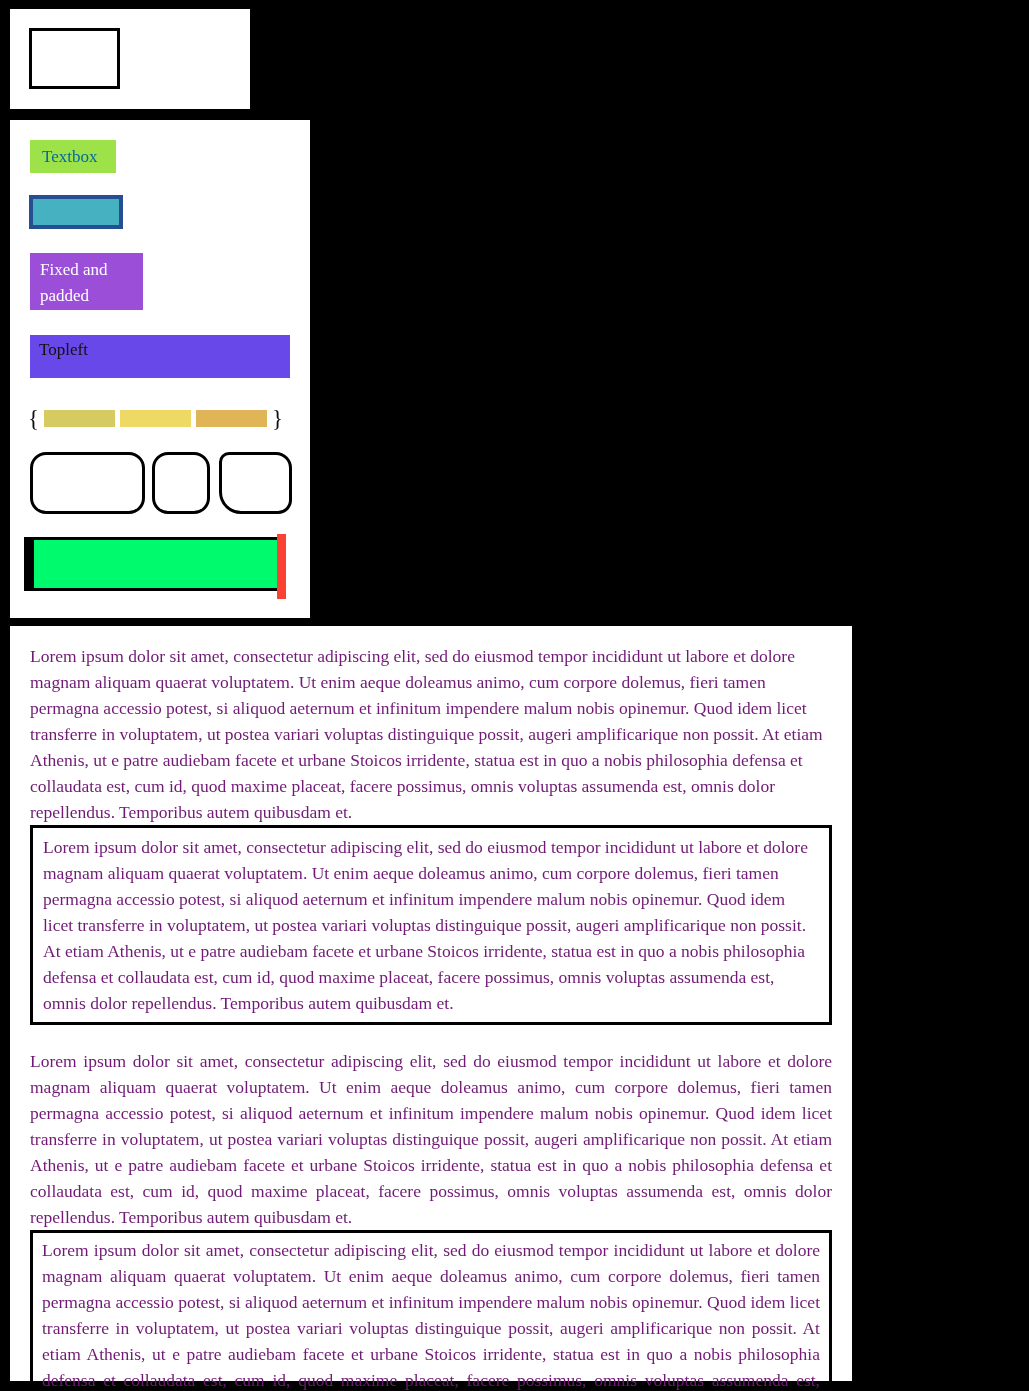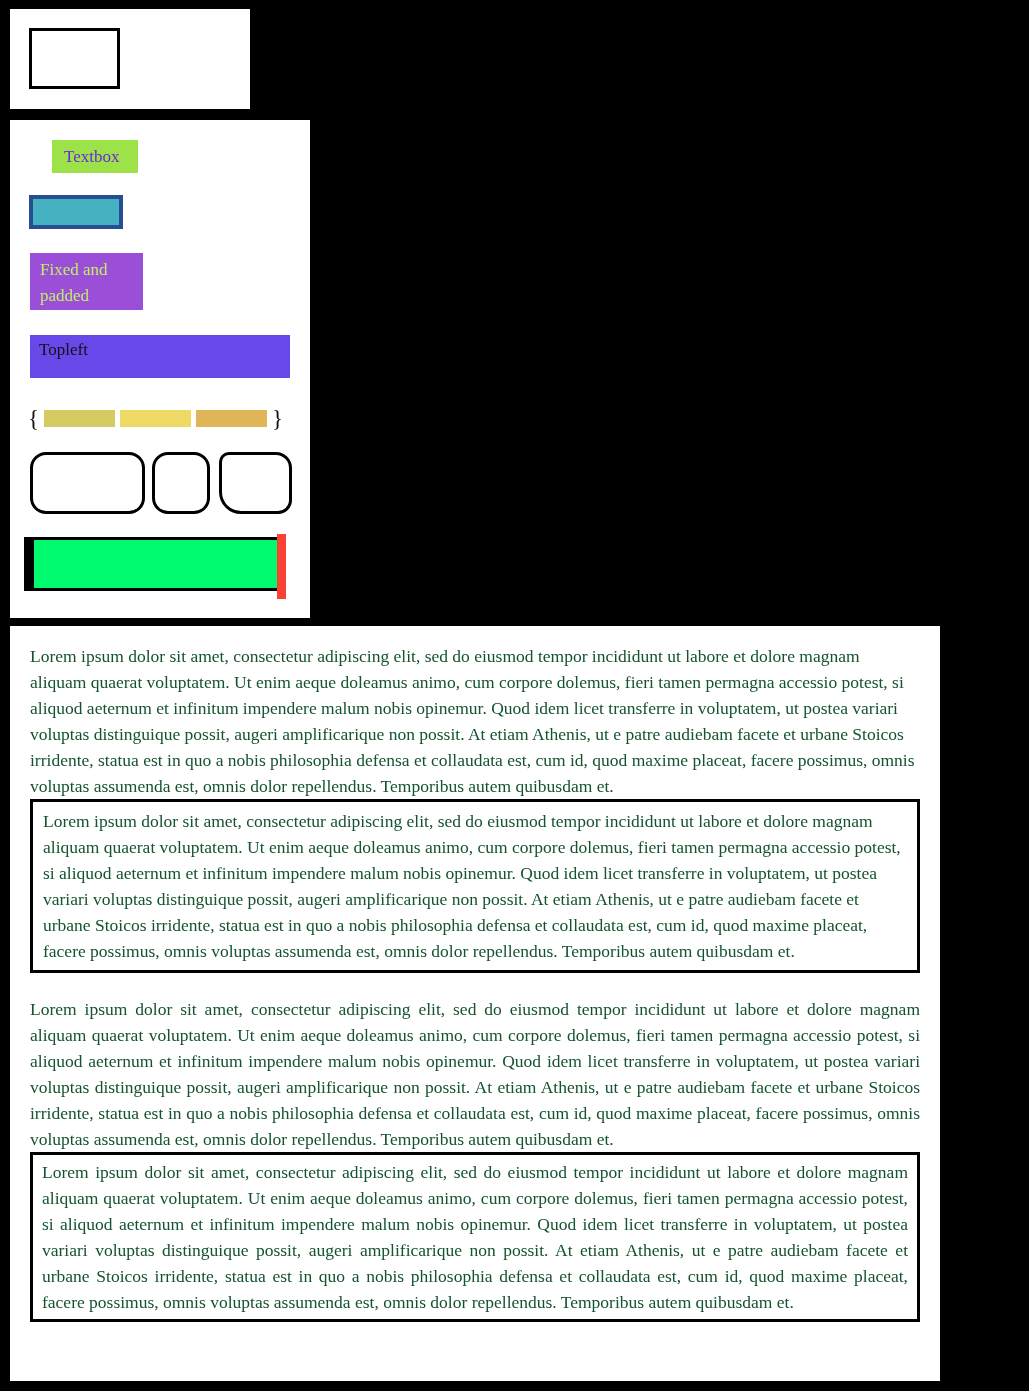--- a/index.html
+++ b/index.html
@@ -17,30 +17,30 @@
     position:absolute;left:19px;top:19px;width:85px;height:55px;
     background:#ffffff;border:3px solid #000000;
   }
 
   
   .panel-widgets{left:10px;top:120px;width:300px;height:498px;}
   .panel-widgets *{box-sizing:border-box;}
   .green-label{
     position:absolute;left:20px;top:20px;width:86px;height:33px;
     background:#9ee24a;display:flex;align-items:center;
-    padding-left:12px;font-size:17px;color:#6d28d9;margin-left:22px;
+    padding-left:12px;font-size:17px;color:#0369a1;
   }
   .teal-box{
     position:absolute;left:19px;top:75px;width:94px;height:34px;
     background:#45b1c1;border:4px solid #254f92;
   }
   .purple-box{
     position:absolute;left:20px;top:133px;width:113px;height:57px;
     background:#9b4fd9;padding:4px 0 0 10px;
-    font-size:17px;line-height:26px;color:#bef264;
+    font-size:17px;line-height:26px;color:#ffffff;
   }
   .topleft-box{
     position:absolute;left:20px;top:215px;width:260px;height:43px;
     background:#6848e8;padding:2px 0 0 9px;
     font-size:17px;line-height:26px;color:#111111;
   }
   .brace-row{
     position:absolute;left:18px;top:286px;height:24px;
     display:flex;align-items:center;gap:5px;
   }
@@ -63,23 +63,23 @@
     border-top:3px solid #000000;
     border-bottom:3px solid #000000;
   }
   .bar-red{
     position:absolute;left:100%;top:-6px;width:9px;height:65px;
     background:#fb4134;
   }
 
   
   .panel-text{
-    left:10px;top:626px;width:930px;height:755px;
+    left:10px;top:626px;width:842px;height:755px;
     padding:17px 20px;box-sizing:border-box;
-    font-size:17.5px;line-height:26px;color:#14532d;
+    font-size:17.5px;line-height:26px;color:#701a75;
   }
   .panel-text p{margin:0;}
   .para-1{margin-bottom:14px;}
   .boxed{border:3px solid #000000;padding:6px 10px;}
   .boxed-2{margin-bottom:23px;}
   .para-3{text-align:justify;margin-bottom:12px;}
   .boxed-4{padding:4px 9px;}
   .boxed-4 p{text-align:justify;}
 </style>
 </head>

